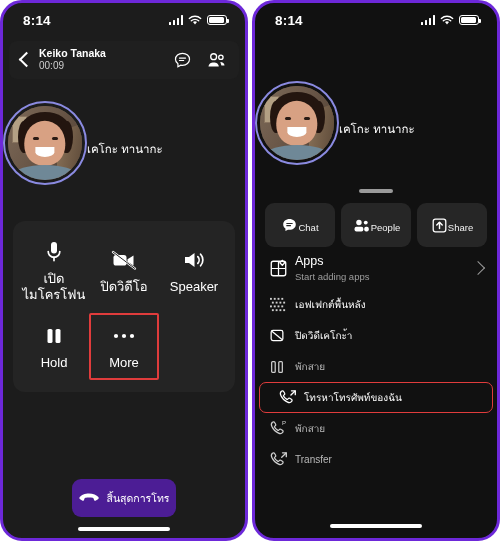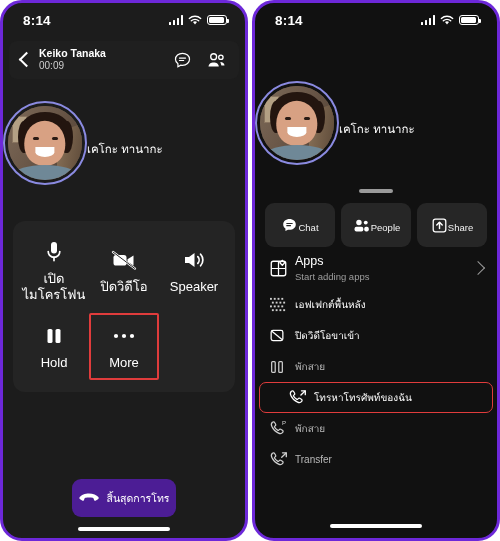--- a/index.html
+++ b/index.html
@@ -166,21 +166,21 @@
     cursor: pointer; position: relative;
   }
   .menu-row.apps { height: 42px; align-items: center; }
   .menu-ico { width: 26px; flex: none; display: flex; align-items: center; justify-content: flex-start; }
   .menu-txt { flex: 1; color: #ffffff; font-size: 10px; }
   .menu-txt.big { font-size: 12.5px; line-height: 1.25; }
   .menu-sub { color: #9e9e9e; font-size: 9.5px; margin-top: 1px; }
   .menu-row.dim .menu-txt { color: #b9b9b9; }
   .menu-row.highlight {
     border: 1.6px solid #e03c3c; border-radius: 7px;
-    margin: 0 4px; padding: 0 28px;
+    margin: 0 4px; padding: 0 18px;
   }
   .chev-right { width: 10px; height: 10px; border-right: 1.6px solid #9a9a9a; border-top: 1.6px solid #9a9a9a; transform: rotate(45deg); }
   .home-indicator-r {
     position: absolute; left: 50%; transform: translateX(-50%);
     bottom: 10px; width: 92px; height: 4px; background: #fff; border-radius: 3px;
   }
   .col { display: flex; flex-direction: column; height: 100%; }
   .spacer-sm { height: 14px; }
   .spacer-md { height: 22px; }
 </style>
@@ -450,21 +450,21 @@
           <div class="menu-txt">เอฟเฟกต์พื้นหลัง</div>
         </div>
 
         <div class="menu-row">
           <div class="menu-ico">
             <svg width="18" height="17" viewBox="0 0 20 18">
               <rect x="2.4" y="3.4" width="13" height="11.2" rx="2" fill="none" stroke="#fff" stroke-width="1.4"></rect>
               <path d="M3.2 4.2 L14.8 13.8" stroke="#fff" stroke-width="1.4"></path>
             </svg>
           </div>
-          <div class="menu-txt">ปิดวิดีโอขาเข้า</div>
+          <div class="menu-txt">ปิดวิดีเคโกะ้า</div>
         </div>
 
         <div class="menu-row dim">
           <div class="menu-ico">
             <svg width="16" height="16" viewBox="0 0 18 18">
               <rect x="3" y="3" width="4" height="12" rx="1" fill="none" stroke="#cfcfcf" stroke-width="1.4"></rect>
               <rect x="11" y="3" width="4" height="12" rx="1" fill="none" stroke="#cfcfcf" stroke-width="1.4"></rect>
             </svg>
           </div>
           <div class="menu-txt">พักสาย</div>

